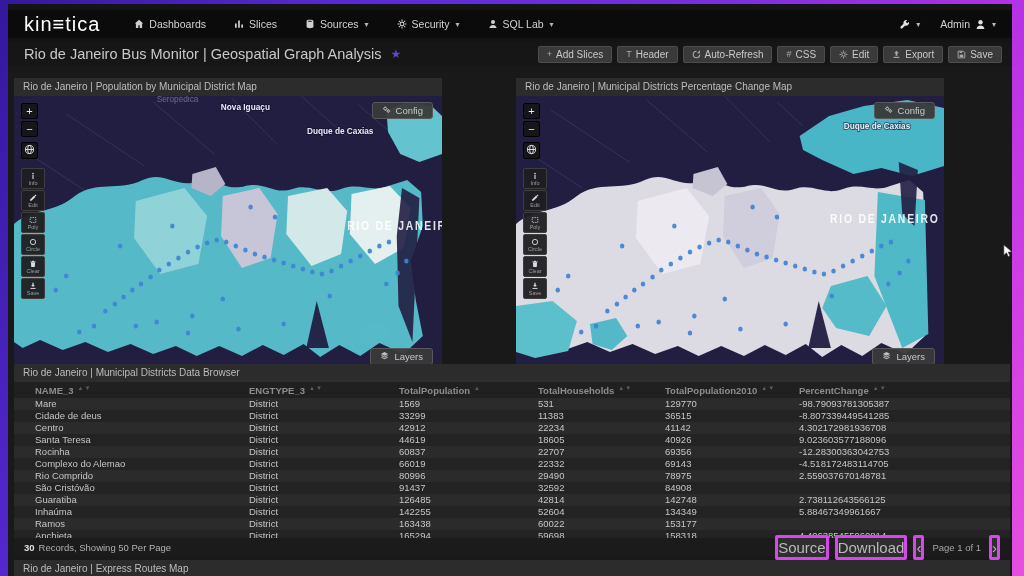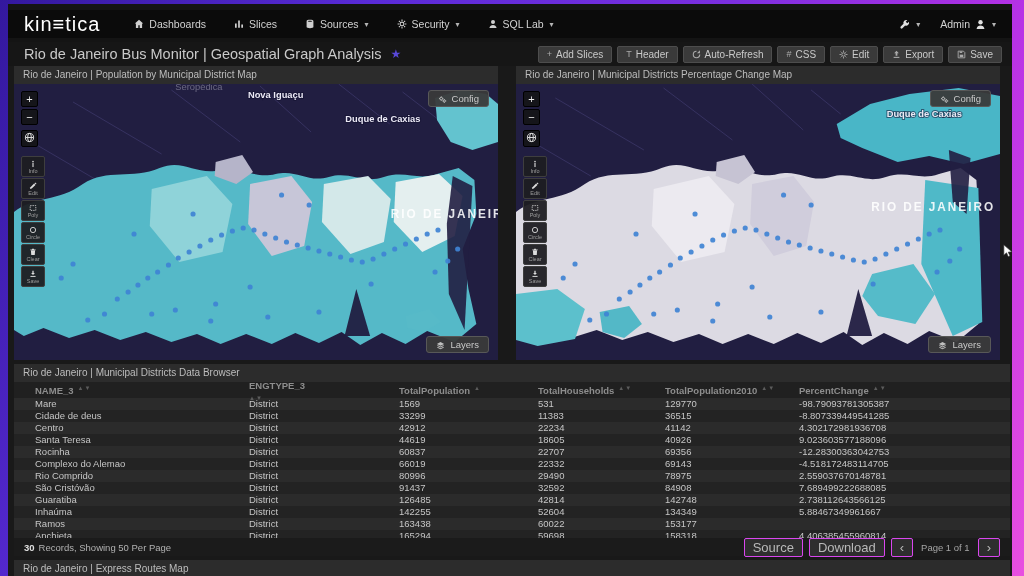--- a/index.html
+++ b/index.html
@@ -31,58 +31,58 @@
   .tb-buttons { margin-left:auto; display:flex; gap:5px; }
   .tb-btn { display:flex; align-items:center; gap:4px; background:#3a3a3a; border:1px solid #4d4d4d; border-radius:2px; color:#c9c9c9; font-size:10px; height:17px; padding:0 8px; white-space:nowrap; }
   .tb-btn .bicon { font-size:9px; color:#aaa; display:flex; align-items:center; }
   .tb-btn .bicon svg { width:9px; height:9px; color:#aaa; }
 
   
   .content { position:absolute; top:62px; left:0; width:100%; height:510px; background:#191919; overflow:hidden; }
   .panel { position:absolute; background:#1e1e1e; }
   .panel > header { height:18px; background:#2c2c2c; color:#bdbdbd; font-size:10px; line-height:18px; padding:0 9px; white-space:nowrap; overflow:hidden; }
 
-  .map-panel { top:0; width:484px; height:294px; }
+  .map-panel { top:12px; width:428px; height:294px; }
   #map-a { left:6px; } #map-b { left:508px; }
   .map-body { position:relative; width:100%; height:276px; overflow:hidden; background:#211e41; }
   .mapsvg { position:absolute; left:0; top:0; width:100%; height:100%; }
   .mlabel { font-size:9.5px; fill:#eceaf6; font-weight:bold; text-anchor:middle; paint-order:stroke; stroke:rgba(18,16,48,.55); stroke-width:2px; }
   .faint { opacity:.35; font-weight:normal; stroke:none; }
   .mbig { font-size:12px; font-weight:bold; fill:rgba(255,255,255,.88); letter-spacing:2px; text-anchor:middle; }
   .busdot { fill:#3f83d4; opacity:.92; }
 
   .zoombox { position:absolute; left:7px; top:7px; display:flex; flex-direction:column; gap:2px; }
   .zbtn { width:17px; height:16px; background:#15151a; border:1px solid #000; color:#eee; font-size:11px; line-height:13px; text-align:center; border-radius:2px; }
   .globe-btn { position:absolute; left:7px; top:46px; width:17px; height:17px; background:#15151a; border:1px solid #000; border-radius:2px; display:flex; align-items:center; justify-content:center; }
   .globe-btn svg { width:11px; height:11px; color:#ddd; }
   .map-tools { position:absolute; left:7px; top:72px; display:flex; flex-direction:column; gap:1px; }
   .tool-btn { width:24px; height:21px; background:rgba(30,30,34,.95); border:1px solid #3e3e3e; border-radius:2px; display:flex; flex-direction:column; align-items:center; justify-content:center; padding:0; }
   .tool-btn .ticon { display:flex; } .tool-btn .ticon svg { width:8px; height:8px; color:#ddd; }
   .tool-btn .tlabel { font-size:5.5px; color:#9f9f9f; line-height:6px; }
 
-  .config-btn, .layers-btn { position:absolute; display:flex; gap:5px; align-items:flex-end; background:rgba(58,58,58,.95); border:1px solid #585858; border-radius:3px; color:#c9c9c9; font-size:9.5px; padding:2px 9px; }
+  .config-btn, .layers-btn { position:absolute; display:flex; gap:5px; align-items:flex-start; background:rgba(58,58,58,.95); border:1px solid #585858; border-radius:3px; color:#c9c9c9; font-size:9.5px; padding:2px 9px; }
   .config-btn { right:9px; top:6px; }
   .layers-btn { right:9px; bottom:7px; }
   .cicon { display:flex; } .cicon svg { width:9px; height:9px; color:#c0c0c0; }
 
   
   .table-panel { left:6px; top:298px; width:996px; height:191px; }
   .thead { display:flex; height:16px; background:#202020; align-items:center; }
   .th { color:#8d8d8d; font-size:9.5px; font-weight:bold; display:flex; gap:4px; align-items:flex-start; white-space:nowrap; overflow:hidden; cursor:pointer; }
   .sort { font-size:6px; color:#5c5c5c; letter-spacing:1px; }
   .tbody { height:140px; overflow:hidden; }
   .tr { display:flex; height:12px; line-height:12px; }
   .tr:nth-child(odd) { background:#2b2b2b; } .tr:nth-child(even) { background:#232323; }
   .td { color:#c6c6c6; font-size:9.5px; white-space:nowrap; overflow:hidden; }
-  .c1 { width:235px; padding-left:21px; } .c2 { width:150px;flex-direction:column; } .c3 { width:139px; }
+  .c1 { width:235px; padding-left:21px; } .c2 { width:150px; } .c3 { width:139px; }
   .c4 { width:127px; } .c5 { width:134px; } .c6 { flex:1; }
   .tfoot { display:flex; align-items:center; height:18px; background:#1b1b1b; padding:0 10px; font-size:9.5px; color:#b2b2b2; }
   .tfoot b { color:#e0e0e0; margin-right:4px; }
   .foot-right { margin-left:auto; display:flex; gap:6px; align-items:center; }
-  .fbtn { background:#2e2e2e; border:1px solid #d946ef; border-radius:2px; color:#b9b9b9; font-size:13px; padding:1px 8px; }
+  .fbtn { background:#2e2e2e; border:3px solid #d946ef; border-radius:2px; color:#b9b9b9; font-size:15px; padding:1px 0; }
   .pginfo { color:#a5a5a5; padding:0 2px; }
 
   .bottom-panel { left:6px; top:494px; width:996px; height:30px; }
 
   .cursor { position:absolute; left:995px; top:240px; width:10px; height:15px; z-index:50; pointer-events:none; }
 </style>
 </head>
 <body>
 
 <div id="app">
@@ -644,21 +644,20 @@
             <div class="td c4">29490</div>
             <div class="td c5">78975</div>
             <div class="td c6">2.559037670148781</div>
           </div>
           <div class="tr">
             <div class="td c1">São Cristóvão</div>
             <div class="td c2">District</div>
             <div class="td c3">91437</div>
             <div class="td c4">32592</div>
             <div class="td c5">84908</div>
-            <div class="td c6">7.689499222688085</div>
           </div>
           <div class="tr">
             <div class="td c1">Guaratiba</div>
             <div class="td c2">District</div>
             <div class="td c3">126485</div>
             <div class="td c4">42814</div>
             <div class="td c5">142748</div>
             <div class="td c6">2.738112643566125</div>
           </div>
           <div class="tr">

